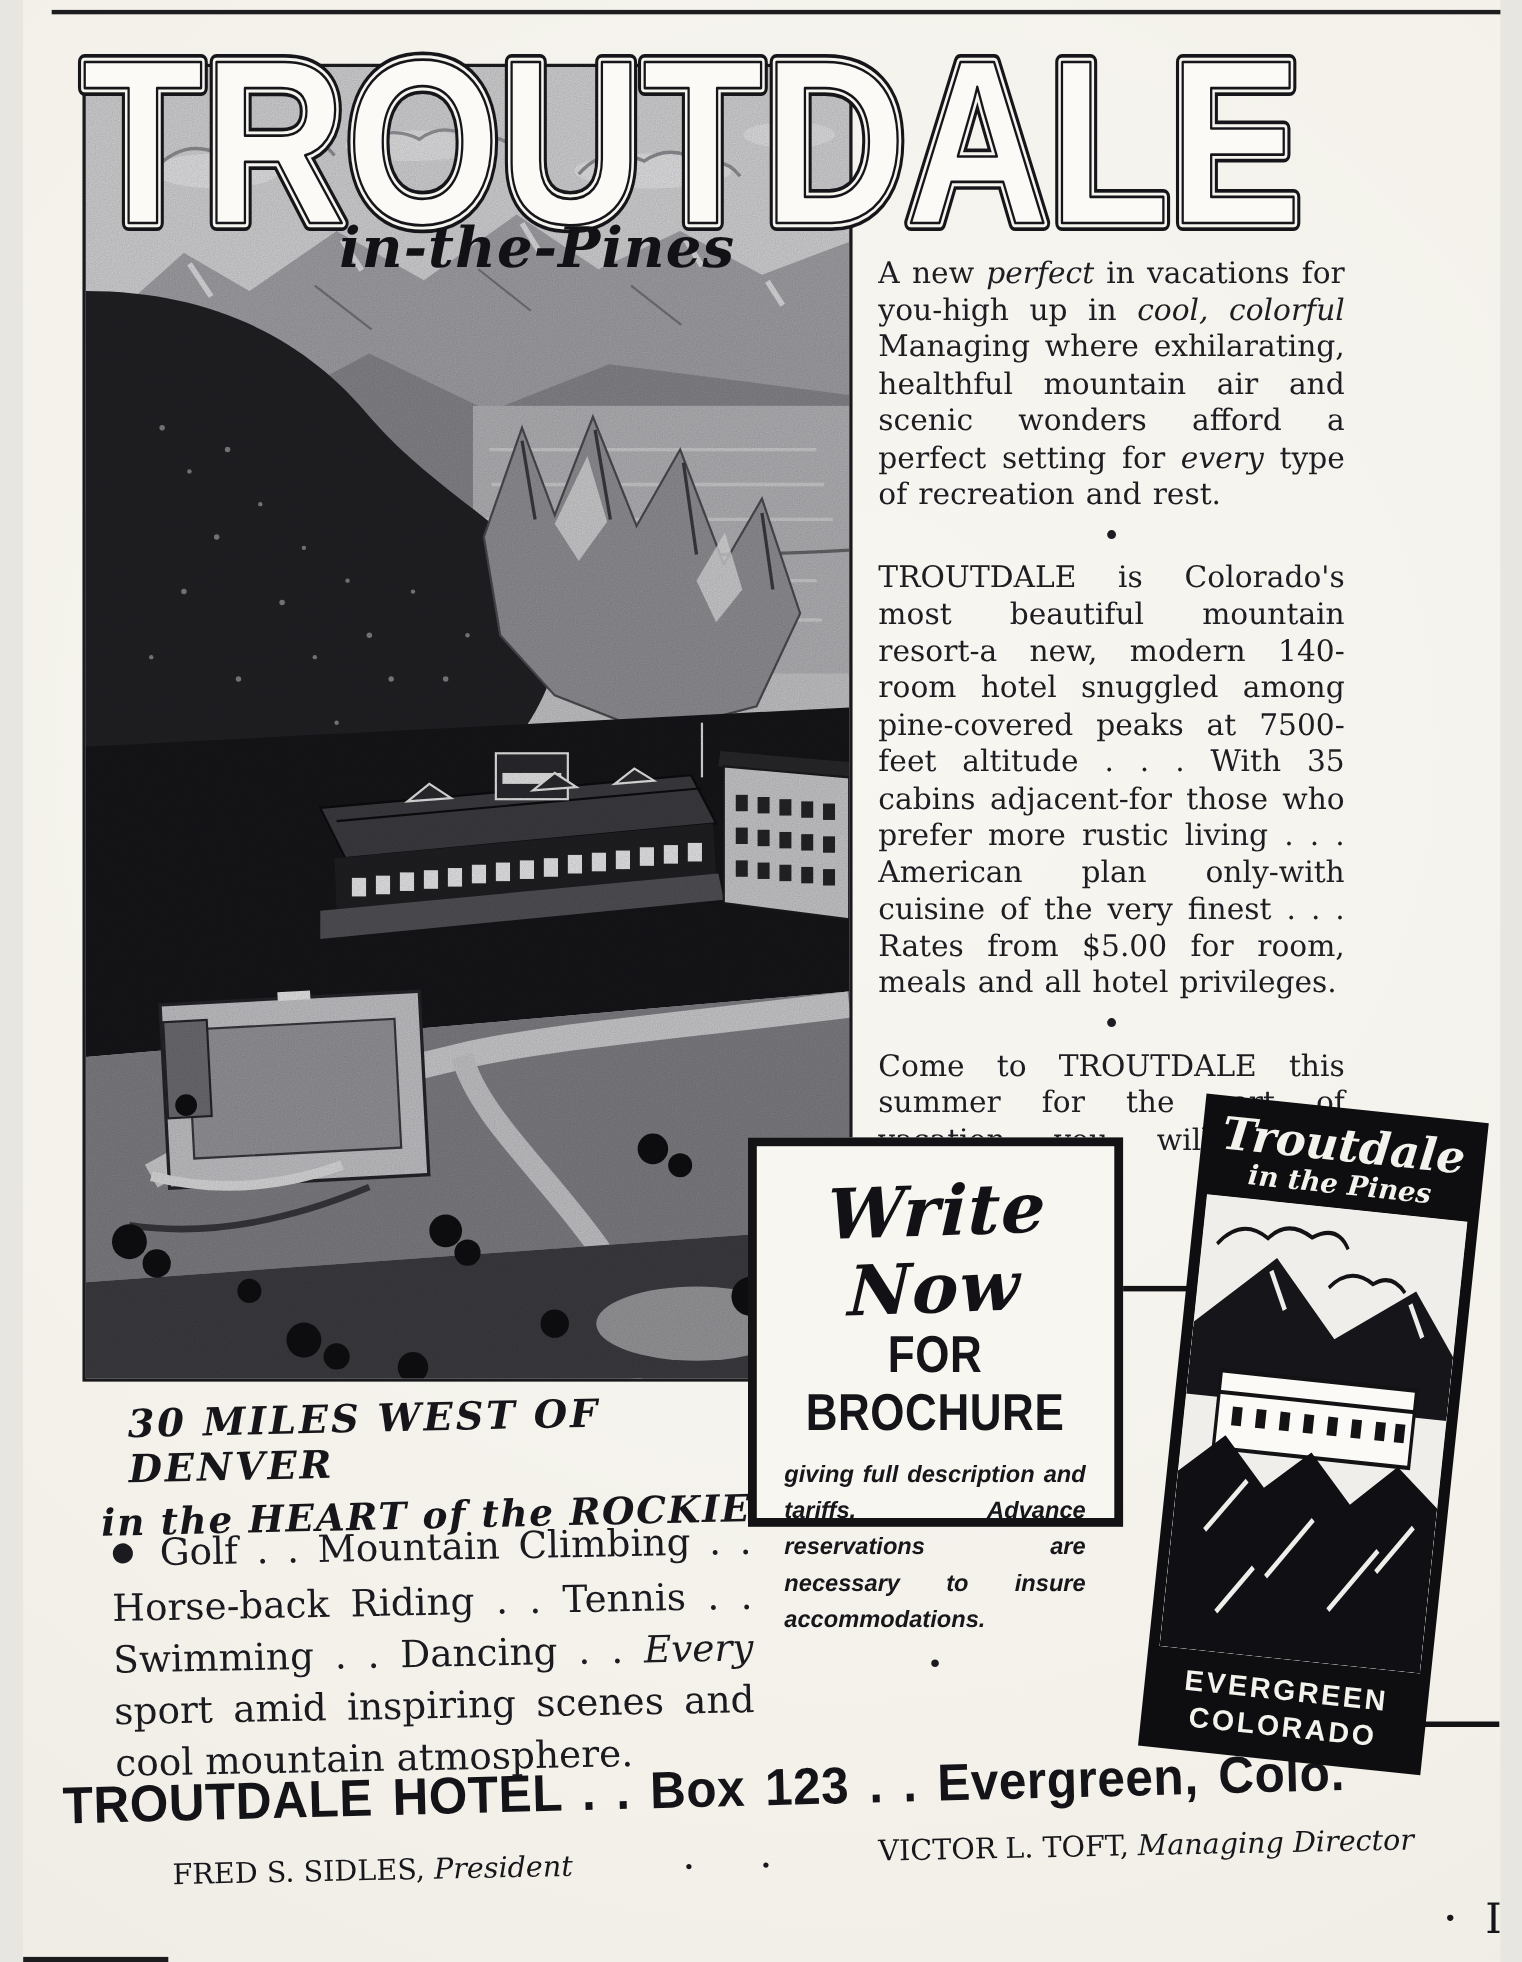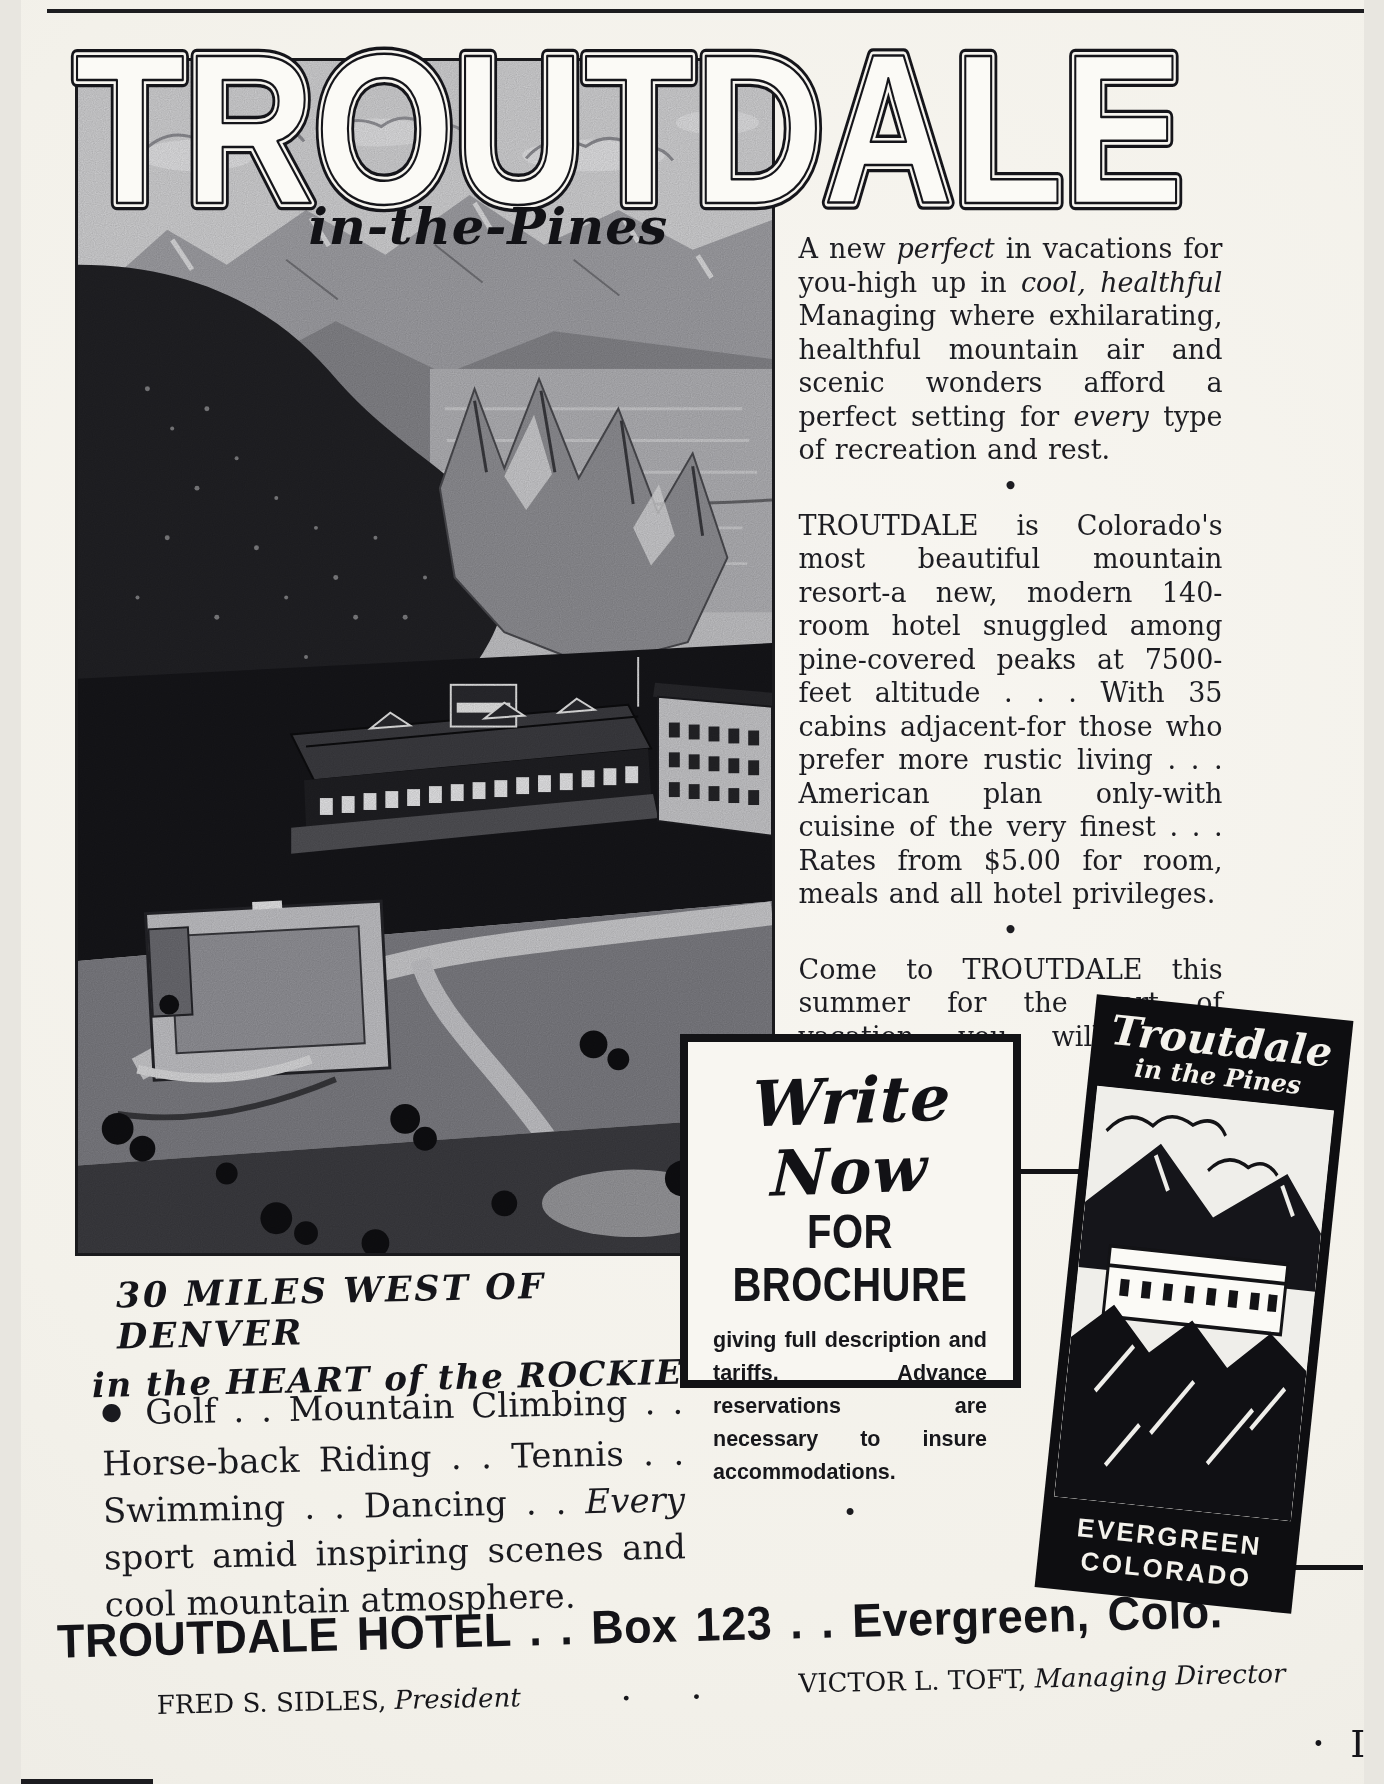--- a/index.html
+++ b/index.html
@@ -39,21 +39,21 @@
 
   #callout{left:659px;top:1034px;width:341px;height:354px;z-index:4;border:8px solid #131316;
            box-sizing:border-box;background:#f8f6f1;text-align:center;padding-top:24px;}
   #callout .script{font-weight:bold;font-style:italic;font-size:63px;line-height:70px;
                    letter-spacing:1px;transform:rotate(-2deg) skewX(-4deg);color:#121216;
                    display:inline-block;}
   #callout .brochure-h{margin-top:8px;font-family:"Liberation Sans",sans-serif;font-weight:bold;
                    font-size:40px;transform:scaleY(1.18);color:#151519;letter-spacing:0.5px;}
   #callout .note{margin:20px auto 0;width:274px;text-align:justify;
                  font-family:"Liberation Sans",sans-serif;font-weight:bold;
-                 font-size:21.5px;line-height:33px;color:#17171b;}
+                 font-size:21.5px;line-height:33px;color:#17171b;font-style:italic;}
   #callout .bbul{margin-top:10px;font-size:24px;}
 
   .connector{position:absolute;background:#131316;z-index:2;}
   #conn-top{left:996px;top:1169px;width:118px;height:5px;}
   #conn-bottom{left:1056px;top:1565px;width:286px;height:5px;}
 
   #cover{left:1044px;top:1006px;width:258px;height:596px;z-index:3;background:#0e0e11;
          transform:rotate(6deg);display:flex;flex-direction:column;box-sizing:border-box;}
   #cover .hd{padding:12px 4px 8px;text-align:center;color:#f4f2ec;}
   #cover .hd .t1{font-weight:bold;font-style:italic;font-size:41px;line-height:44px;}
@@ -277,21 +277,21 @@
       <g transform="scale(1,1.12)">
         <text class="mast-t" x="6" y="140" textLength="1108" lengthAdjust="spacingAndGlyphs" fill="none" stroke="#15151a" stroke-width="13">TROUTDALE</text>
         <text class="mast-t" x="6" y="140" textLength="1108" lengthAdjust="spacingAndGlyphs" fill="none" stroke="#f6f4ef" stroke-width="7">TROUTDALE</text>
         <text class="mast-t" x="6" y="140" textLength="1108" lengthAdjust="spacingAndGlyphs" fill="#fbfaf6" stroke="#15151a" stroke-width="2.2">TROUTDALE</text>
       </g>
     </svg>
   </div>
   <div id="subtitle" class="abs serif">in-the-Pines</div>
 
   <div id="column" class="abs serif">
-    <p><span>A new </span><span class="it">perfect</span><span> in vacations for you-high up in </span><span class="it">cool, healthful</span><span> Managing where exhilarating, healthful mountain air and scenic wonders afford a perfect setting for </span><span class="it">every</span><span> type of recreation and rest.</span></p>
+    <p><span>A new </span><span class="it">perfect</span><span> in vacations for you-high up in </span><span class="it">cool, colorful</span><span> Managing where exhilarating, healthful mountain air and scenic wonders afford a perfect setting for </span><span class="it">every</span><span> type of recreation and rest.</span></p>
     <div class="divider">•</div>
     <p>TROUTDALE is Colorado's most beautiful mountain resort-a new, modern 140-room hotel snuggled among pine-covered peaks at 7500-feet altitude . . . With 35 cabins adjacent-for those who prefer more rustic living . . . American plan only-with cuisine of the very finest . . . Rates from $5.00 for room, meals and all hotel privileges.</p>
     <div class="divider">•</div>
     <p>Come to TROUTDALE this summer for the sort of vacation you will never forget!</p>
   </div>
 
   <div id="caption" class="abs serif">
     <div class="l1">30 MILES WEST OF DENVER</div>
     <div class="l2">in the HEART of the ROCKIES</div>
   </div>

